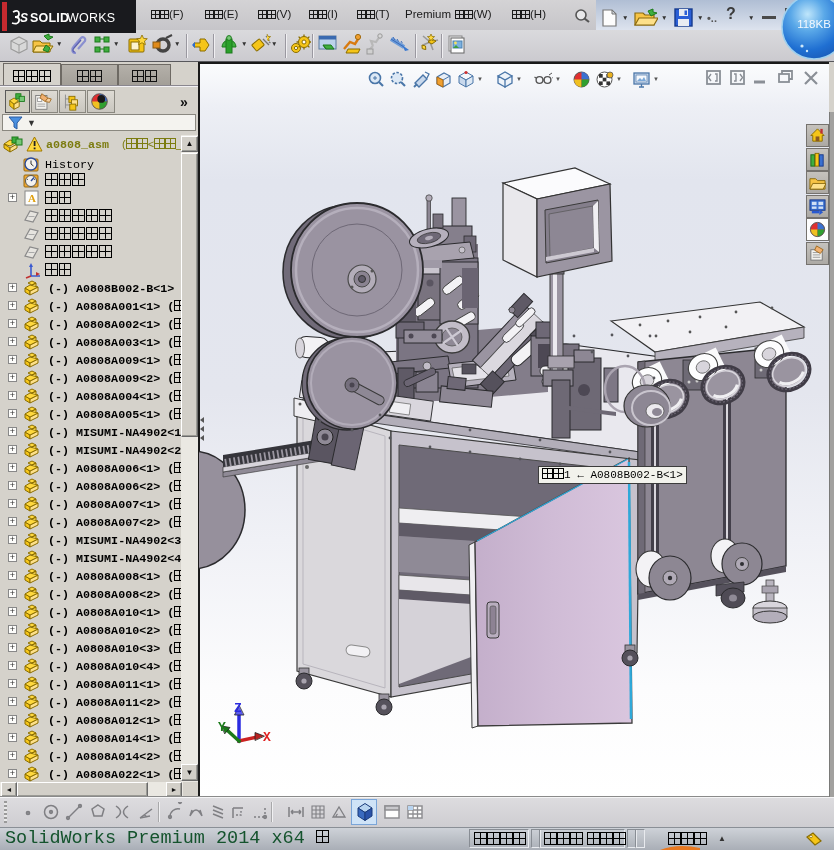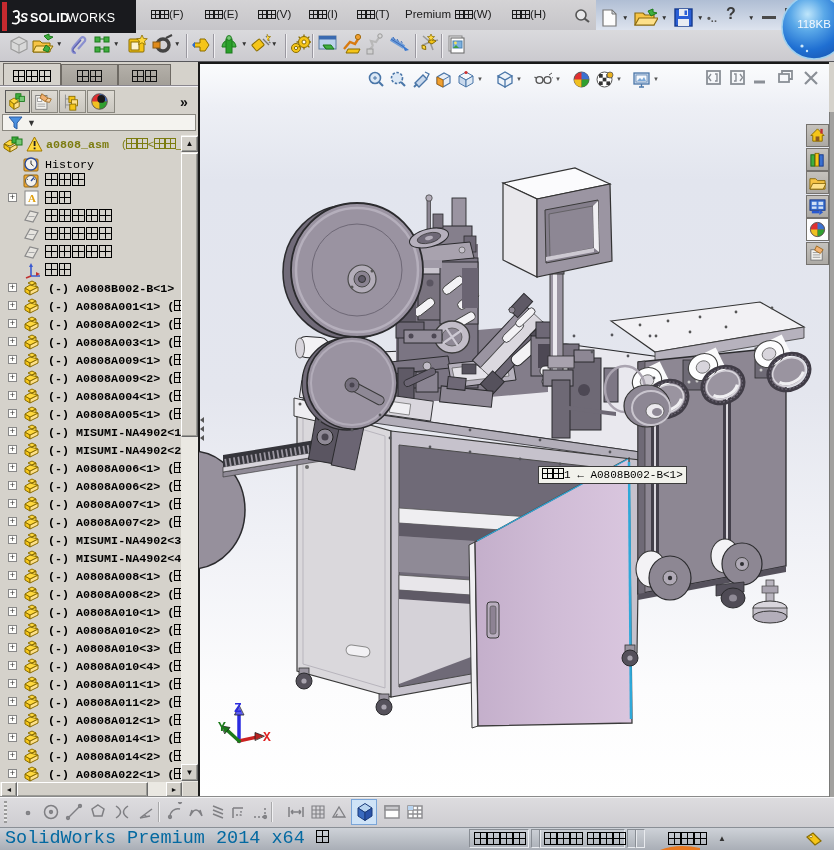--- a/index.html
+++ b/index.html
@@ -1048,21 +1048,21 @@
 <svg class="abs" style="left:382px;top:802px" width="20" height="20" viewBox="0 0 20 20">
       <rect x="3" y="4" width="14" height="12" fill="#fdfdfd" stroke="#8f8f92" stroke-width="1.5"></rect>
       <rect x="3" y="4" width="14" height="4" fill="#c8c8cc" stroke="#8f8f92" stroke-width="1.5"></rect>
   </svg>
 <svg class="abs" style="left:405px;top:802px" width="20" height="20" viewBox="0 0 20 20">
       <rect x="3" y="4" width="14" height="12" fill="#fdfdfd" stroke="#8f8f92" stroke-width="1.5"></rect>
       <path d="M3 8 h14 M3 12 h14 M8 4 v12 M12.5 4 v12" stroke="#8f8f92" stroke-width="1.3"></path>
       <rect x="3" y="4" width="5" height="4" fill="#b8d4f0"></rect>
   </svg>
 <div class="abs" style="left:0;top:827px;width:834px;height:23px;background:linear-gradient(#ced2d8,#a9aeb6);border-top:1px solid #8a8f96"></div>
-<div class="abs" style="left:5px;top:828px;font-size:18.5px;color:#0369a1;font-family:'Liberation Mono',monospace">SolidWorks Premium 2014 x64 <i class="cj" style="width:13px;height:13px;color:#000;vertical-align:0px;margin-right:0px"></i></div>
+<div class="abs" style="left:5px;top:828px;font-size:18.5px;color:#14532d;font-family:'Liberation Mono',monospace">SolidWorks Premium 2014 x64 <i class="cj" style="width:13px;height:13px;color:#000;vertical-align:0px;margin-right:0px"></i></div>
 <div class="abs" style="left:469px;top:829px;width:60px;height:19px;border:1px solid #888d94;border-right-color:#e8eaee;border-bottom-color:#e8eaee;padding:1px 4px;white-space:nowrap"><i class="cj" style="width:13px;height:13px;color:#000;vertical-align:0px;margin-right:0px"></i><i class="cj" style="width:13px;height:13px;color:#000;vertical-align:0px;margin-right:0px"></i><i class="cj" style="width:13px;height:13px;color:#000;vertical-align:0px;margin-right:0px"></i><i class="cj" style="width:13px;height:13px;color:#000;vertical-align:0px;margin-right:0px"></i></div>
 <div class="abs" style="left:531px;top:829px;width:6px;height:19px;border:1px solid #888d94;border-right-color:#e8eaee;border-bottom-color:#e8eaee;padding:1px 4px;white-space:nowrap"></div>
 <div class="abs" style="left:539px;top:829px;width:86px;height:19px;border:1px solid #888d94;border-right-color:#e8eaee;border-bottom-color:#e8eaee;padding:1px 4px;white-space:nowrap"><i class="cj" style="width:13px;height:13px;color:#000;vertical-align:0px;margin-right:0px"></i><i class="cj" style="width:13px;height:13px;color:#000;vertical-align:0px;margin-right:0px"></i><i class="cj" style="width:13px;height:13px;color:#000;vertical-align:0px;margin-right:0px"></i>&nbsp;<i class="cj" style="width:13px;height:13px;color:#000;vertical-align:0px;margin-right:0px"></i><i class="cj" style="width:13px;height:13px;color:#000;vertical-align:0px;margin-right:0px"></i><i class="cj" style="width:13px;height:13px;color:#000;vertical-align:0px;margin-right:0px"></i></div>
 <div class="abs" style="left:627px;top:829px;width:6px;height:19px;border:1px solid #888d94;border-right-color:#e8eaee;border-bottom-color:#e8eaee;padding:1px 4px;white-space:nowrap"></div>
 <div class="abs" style="left:635px;top:829px;width:6px;height:19px;border:1px solid #888d94;border-right-color:#e8eaee;border-bottom-color:#e8eaee;padding:1px 4px;white-space:nowrap"></div>
 <div class="abs" style="left:668px;top:831px"><i class="cj" style="width:13px;height:13px;color:#000;vertical-align:0px;margin-right:0px"></i><i class="cj" style="width:13px;height:13px;color:#000;vertical-align:0px;margin-right:0px"></i><i class="cj" style="width:13px;height:13px;color:#000;vertical-align:0px;margin-right:0px"></i></div>
 <div class="abs" style="left:718px;top:834px;font-size:8px;color:#333">▲</div>
 <svg class="abs" style="left:660px;top:843px;z-index:3" width="40" height="7" viewBox="0 0 40 7">
     <path d="M0 7 Q18 0 40 5 L40 7z" fill="#e87820"></path>
   </svg>

